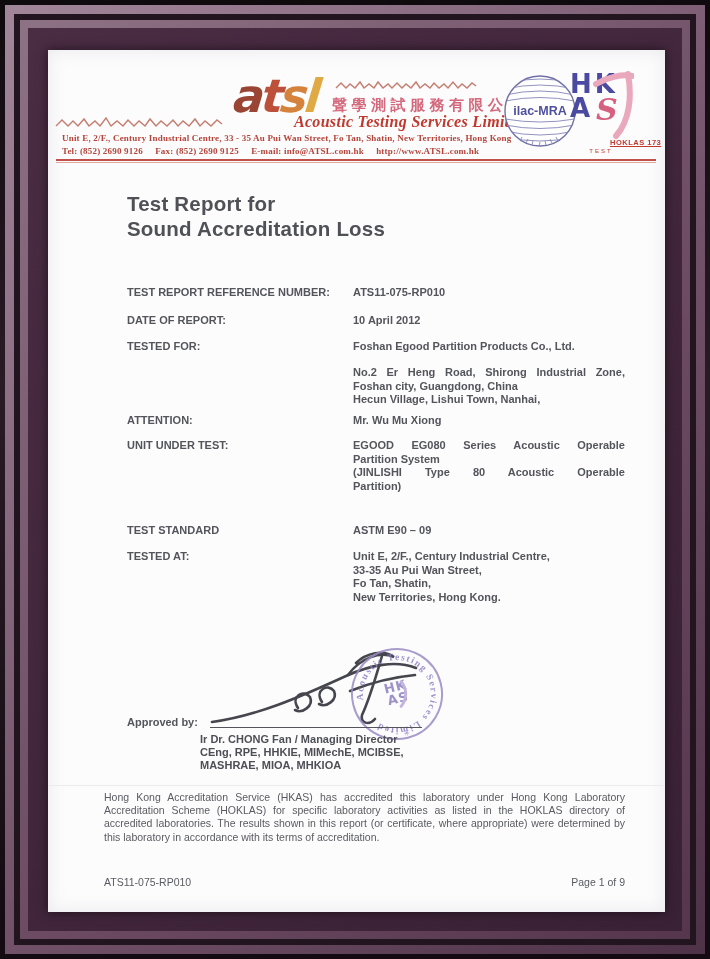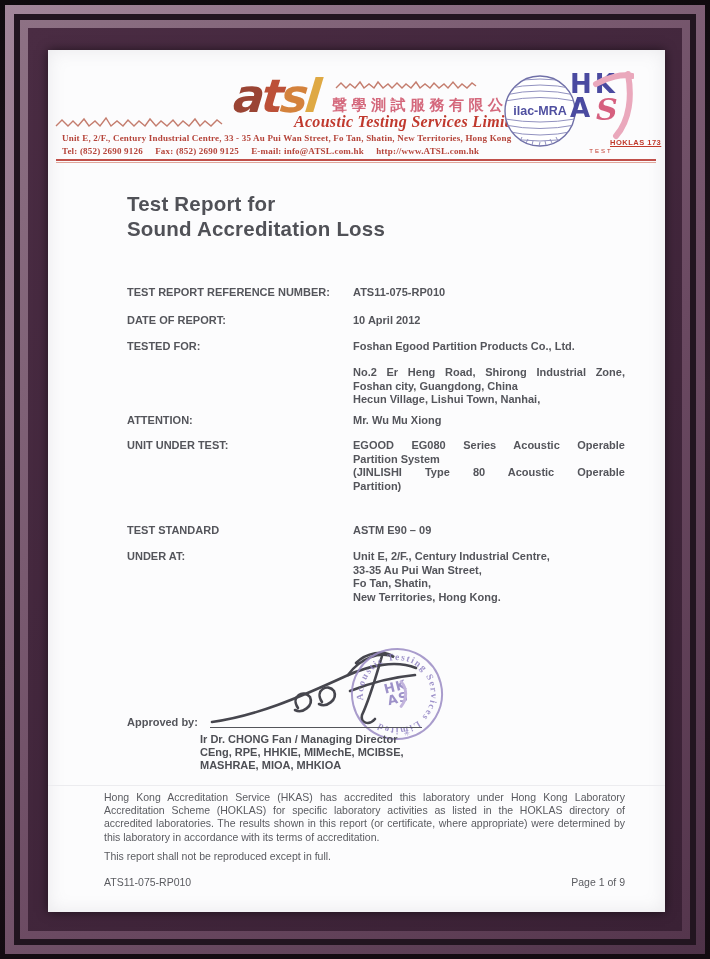--- a/index.html
+++ b/index.html
@@ -164,21 +164,21 @@
   <div class="val" style="top:389px;">
     <div class="vline spread">EGOOD EG080 Series Acoustic Operable</div>
     <div class="vline">Partition System</div>
     <div class="vline spread">(JINLISHI Type 80 Acoustic Operable</div>
     <div class="vline">Partition)</div>
   </div>
 
   <div class="lbl" style="top:474px;">TEST STANDARD</div>
   <div class="val" style="top:474px;">ASTM E90 – 09</div>
 
-  <div class="lbl" style="top:500px;">UNDER AT:</div>
+  <div class="lbl" style="top:500px;">TESTED AT:</div>
   <div class="val" style="top:500px;">
     <div class="vline">Unit E, 2/F., Century Industrial Centre,</div>
     <div class="vline">33-35 Au Pui Wan Street,</div>
     <div class="vline">Fo Tan, Shatin,</div>
     <div class="vline">New Territories, Hong Kong.</div>
   </div>
 
   <svg class="abs" style="left:160px;top:598px;" width="222" height="86" viewBox="0 0 222 86">
     <g fill="none" stroke="#46464e" stroke-width="2.6" stroke-linecap="round">
       <path d="M4,74 C48,68 90,50 138,28 C162,17 188,12 208,20"></path>
@@ -209,19 +209,18 @@
   <div class="approved">Approved by:</div>
   <div class="sigline"></div>
   <div class="signame">
     <div>Ir Dr. CHONG Fan / Managing Director</div>
     <div>CEng, RPE, HHKIE, MIMechE, MCIBSE,</div>
     <div>MASHRAE, MIOA, MHKIOA</div>
   </div>
 
   <div class="fold"></div>
   <div class="accr">Hong Kong Accreditation Service (HKAS) has accredited this laboratory under Hong Kong Laboratory Accreditation Scheme (HOKLAS) for specific laboratory activities as listed in the HOKLAS directory of accredited laboratories. The results shown in this report (or certificate, where appropriate) were determined by this laboratory in accordance with its terms of accreditation.</div>
-  <div class="note">This report shall not be reproduced except in full.</div>
   <div class="footer">
     <span>ATS11-075-RP010</span>
     <span>Page 1 of 9</span>
   </div>
 
 </div>
 
 </body></html>

